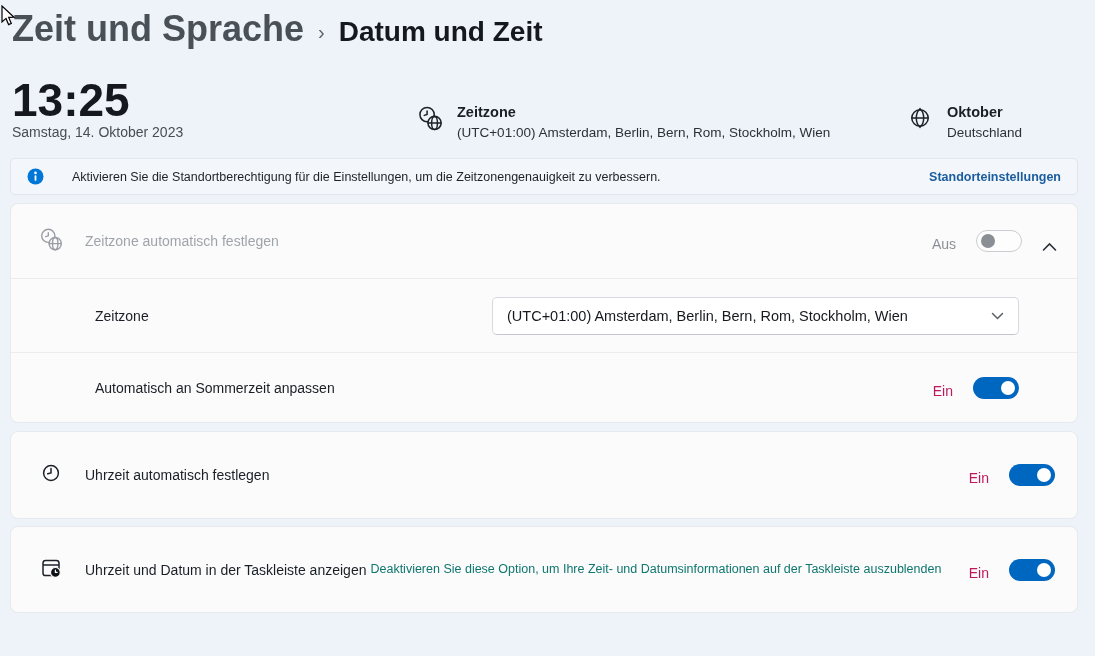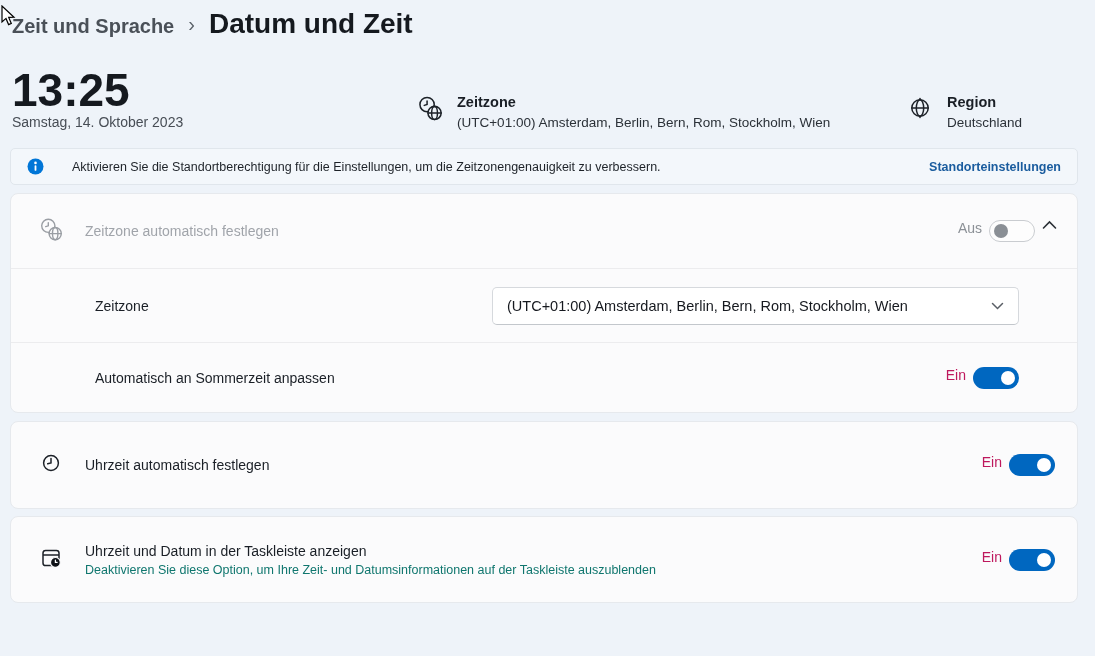--- a/index.html
+++ b/index.html
@@ -10,21 +10,21 @@
   *{box-sizing:border-box;margin:0;padding:0}
   html,body{width:1095px;height:656px;overflow:hidden}
   body{
     background:#eef3f9;
     font-family:"Liberation Sans","DejaVu Sans",sans-serif;
     color:#1a1f26;
     position:relative;
   }
   
   .breadcrumb{display:flex;align-items:baseline;padding:8px 0 0 12px;}
-  .crumb-parent{font-size:20px;font-weight:600;color:#4a5058;cursor:pointer}
+  .crumb-parent{font-size:36px;font-weight:600;color:#4a5058;cursor:pointer}
   .crumb-sep{font-size:20px;color:#5c636b;margin:0 14px;transform:translateY(-2px)}
   .crumb-current{font-size:28px;font-weight:700;color:#15191f}
   
   .hero{display:flex;align-items:flex-end;margin:26px 20px 0 12px}
   .clock-block{width:405px;flex:none}
   .big-time{font-size:46px;font-weight:700;line-height:1.05;color:#15191f}
   .big-date{font-size:14px;color:#474d55;}
   .hero-item{display:flex;gap:14px;align-items:flex-start}
   .hero-item .ic{flex:none;margin-top:6px}
   .hero-tz{flex:1 1 auto}
@@ -48,23 +48,23 @@
   .row{display:flex;align-items:center}
   .row .ic{flex:none;margin-right:22px}
   .row-head{height:74px;padding:0 20px 0 28px}
   .row-sub{height:74px;padding:0 58px 0 84px;border-top:1px solid #ececee}
   .row-sub.short{height:70px}
   .row-plain{padding:0 22px 0 28px}
   .card-single{margin-top:8px}
   .card-single .row{height:86px}
   .label{font-size:14px;color:#1a1f26}
   .label.disabled{color:#a0a4aa}
-  .label-stack{display:flex;flex-direction:column;gap:4px}
+  .label-stack{display:flex;gap:4px}
   .sub-label{font-size:12.5px;color:#0f766e}
-  .controls{margin-left:auto;display:flex;align-items:flex-start;gap:7px}
+  .controls{margin-left:auto;display:flex;align-items:flex-end;gap:20px}
   .state{font-size:14px;color:#be185d}
   .state.dim{color:#8b9096}
   
   .toggle{width:46px;height:22px;border-radius:12px;position:relative;flex:none;cursor:pointer}
   .toggle.on{background:var(--accent)}
   .toggle.on .knob{position:absolute;right:4px;top:4px;width:14px;height:14px;border-radius:50%;background:#fff}
   .toggle.off{background:#fdfdfd;border:1px solid #c9ccd0}
   .toggle.off .knob{position:absolute;left:4px;top:3px;width:14px;height:14px;border-radius:50%;background:#8a8f95}
   
   .select{
@@ -117,21 +117,21 @@
     <span class="ic">
       <svg width="26" height="26" viewBox="0 0 26 26" fill="none" stroke="#1c2128" stroke-width="1.5" stroke-linecap="round">
         <circle cx="13" cy="13" r="8.2"></circle>
         <ellipse cx="13" cy="13" rx="3.7" ry="8.2"></ellipse>
         <line x1="4.8" y1="13" x2="21.2" y2="13"></line>
         <line x1="13" y1="3.4" x2="13" y2="4.8"></line>
         <line x1="13" y1="21.2" x2="13" y2="22.6"></line>
       </svg>
     </span>
     <div>
-      <div class="hero-title">Region</div>
+      <div class="hero-title">Oktober</div>
       <div class="hero-sub">Deutschland</div>
     </div>
   </div>
 </div>
 
 <div class="banner">
   <span style="display:flex">
     <svg width="17" height="17" viewBox="0 0 17 17">
       <circle cx="8.5" cy="8.5" r="8" fill="#0076d7"></circle>
       <circle cx="8.5" cy="4.9" r="1.3" fill="#fff"></circle>

